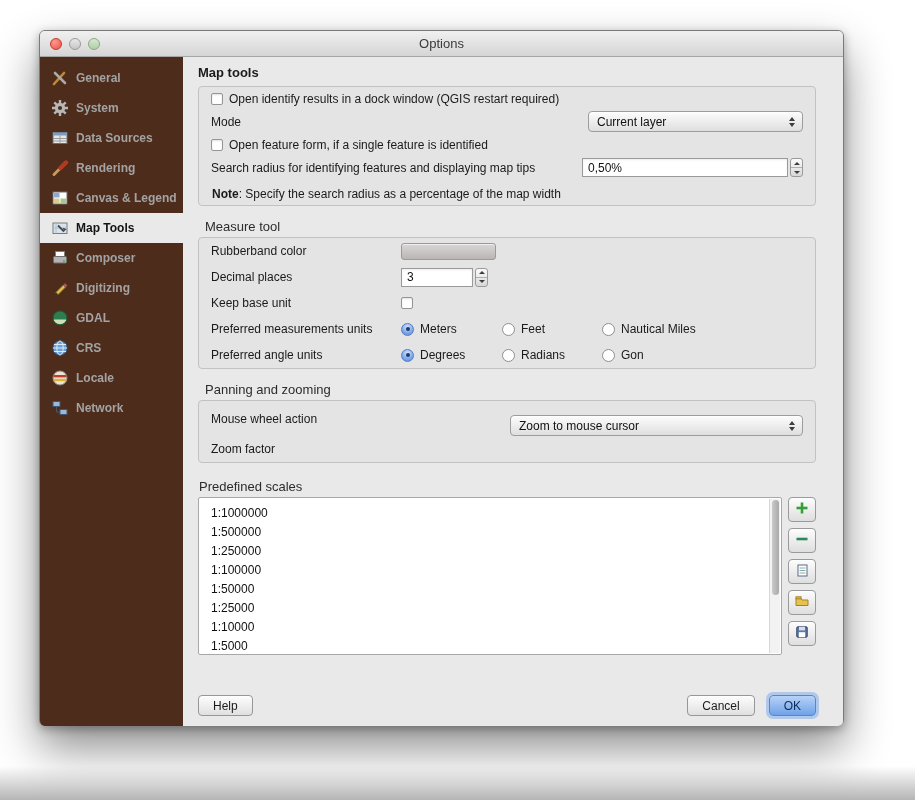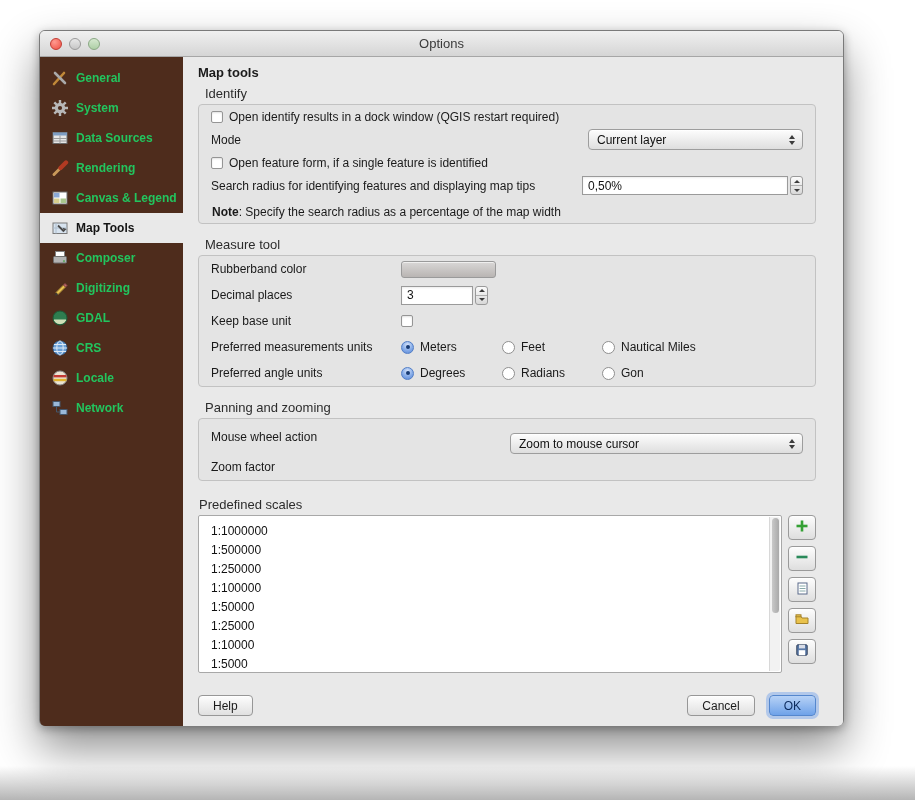--- a/index.html
+++ b/index.html
@@ -21,21 +21,21 @@
   .light{ width:12px; height:12px; border-radius:50%; }
   .light.red{ background:radial-gradient(circle at 35% 30%, #ff9a90, #ee4f43); border:1px solid #c23b32; }
   .light.gray{ background:linear-gradient(#e8e8e8,#c6c6c6); border:1px solid #9a9a9a; }
   .light.green{ background:linear-gradient(#d6e8d0,#aecfa6); border:1px solid #8aa884; }
 
   .win-body{ display:flex; height:669px; border-radius:0 0 5px 5px; overflow:hidden; }
 
   
   .sidebar{ width:143px; background:#4e2c1c; flex-shrink:0; padding-top:6px; }
   .side-item{ height:30px; display:flex; align-items:center; gap:7px; padding-left:11px;
-    color:#22c55e; font-weight:bold; font-size:12px; cursor:default; }
+    color:#a3a3a3; font-weight:bold; font-size:12px; cursor:default; }
   .side-item.selected{ background:#e9e9e9; color:#141414; }
   .side-icon{ width:18px; height:18px; display:inline-flex; align-items:center; justify-content:center; flex-shrink:0; }
 
   
   .content{ flex:1; background:#e9e9e9; padding:8px 27px 10px 15px; display:flex; flex-direction:column; }
   .page-title{ font-size:13px; font-weight:bold; margin-bottom:6px; }
   .gb-label{ font-size:13px; color:#2c2c2c; margin:0 0 3px 7px; }
   .groupbox{ border:1px solid #c2c2c2; border-radius:4px; background:#e4e4e4; padding:0 12px; }
 
   .row{ display:flex; align-items:center; justify-content:space-between; min-height:23px; }
@@ -269,21 +269,20 @@
         </span>
         <span>Network</span>
       </div>
 
     </div>
 
     <div class="content">
 
       <div class="page-title">Map tools</div>
 
-      <div class="gb-label">Identify</div>
       <div class="groupbox">
         <div class="row">
           <span class="row-left">
             <span class="checkbox"></span>
             <span>Open identify results in a dock window (QGIS restart required)</span>
           </span>
         </div>
         <div class="row">
           <span>Mode</span>
           <span class="select" style="width:215px;">

